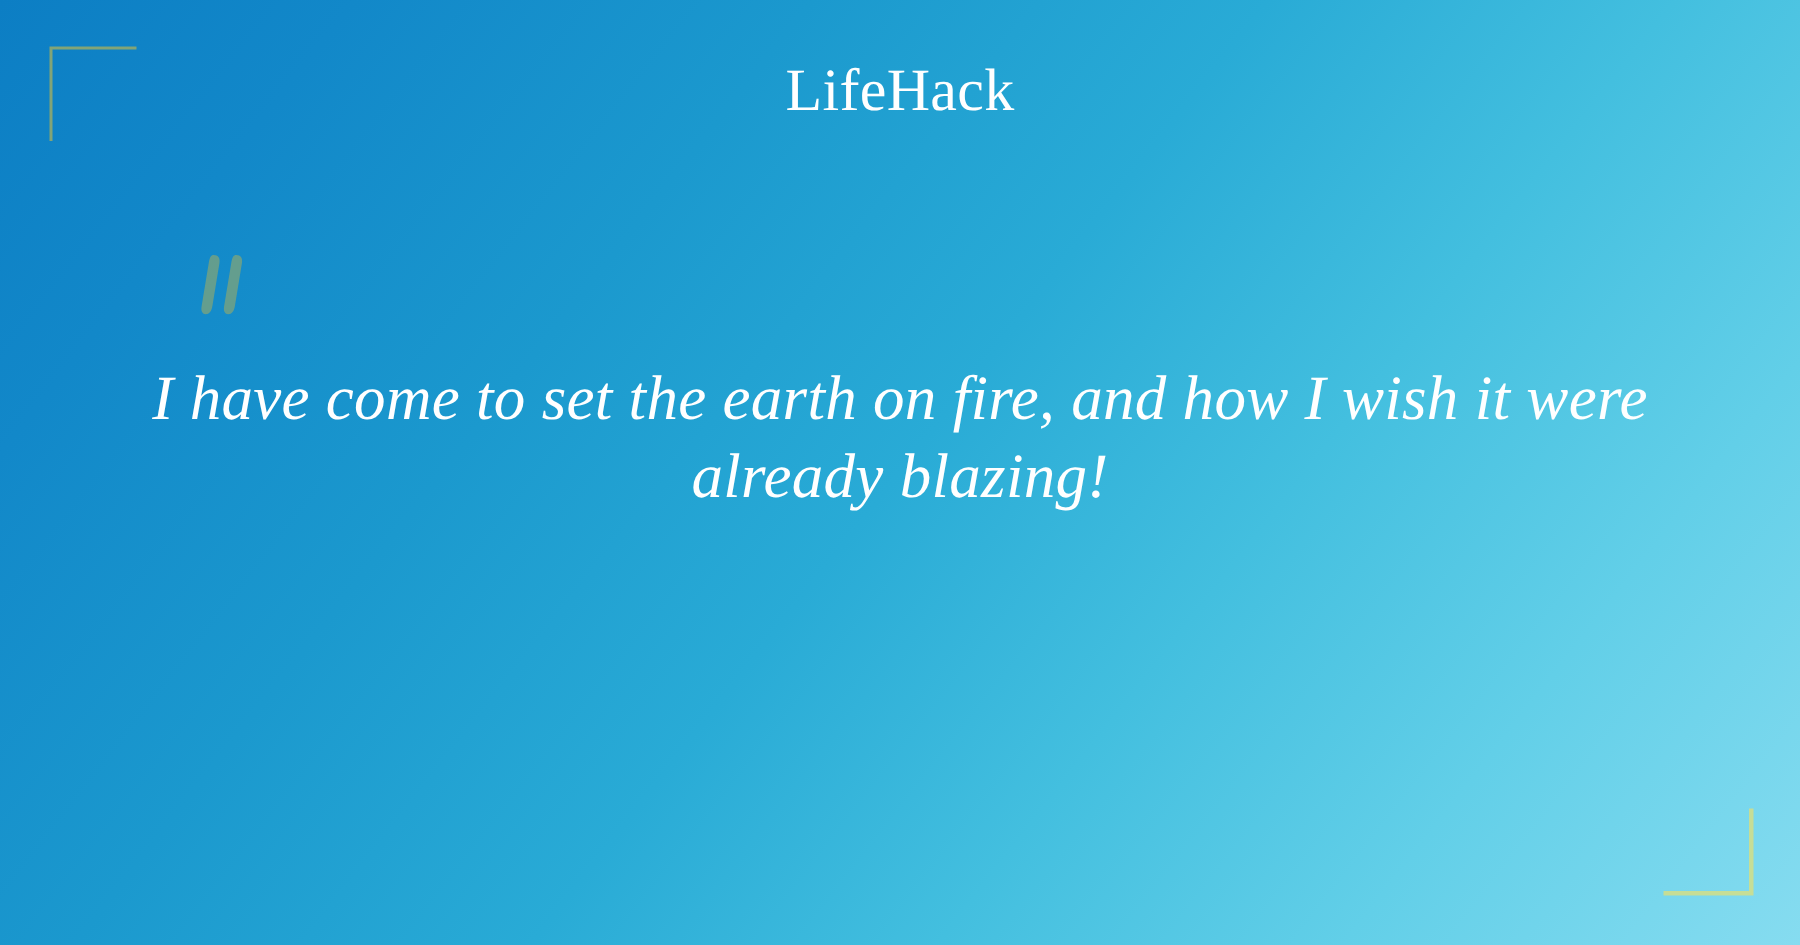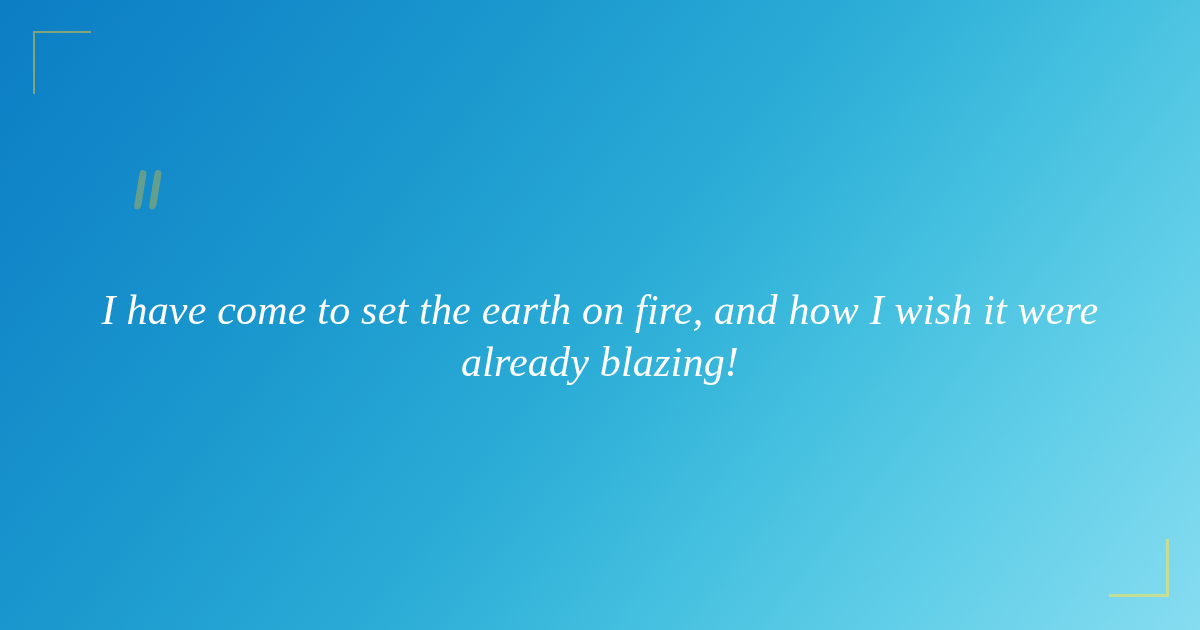--- a/index.html
+++ b/index.html
@@ -93,21 +93,20 @@
     left: 100px;
     width: 1000px;
     text-align: center;
     font-family: "Liberation Serif", "DejaVu Serif", serif;
     font-style: italic;
     font-weight: 400;
     font-size: 42px;
     line-height: 52px;
     color: #ffffff;
     letter-spacing: 0.2px;
-    margin-top: 44px;
   }
 
   
   .attribution {
     position: absolute;
     top: 380px;
     left: 0;
     width: 1200px;
     text-align: center;
   }
@@ -127,20 +126,23 @@
     color: #ffd21e;
   }
 </style>
 </head>
 <body>
 
 <div class="quote-card">
 
   <div class="corner corner-tl"></div>
 
+  <div class="brand">
+    <span class="brand-text">LifeHack</span>
+  </div>
 
   <div class="quote-block">
 
     <div class="quote-mark">
       <svg width="44" height="46" viewBox="0 0 44 46" aria-hidden="true">
         <g fill="#96aa69" fill-opacity="0.62">
           <path d="M12.5 2 C15.5 2, 17 4, 16.2 8 L11.6 36 C11.1 39.5, 9.4 41.5, 7.2 41.5 C5 41.5, 3.8 39.5, 4.4 36.2 L9.2 7.2 C9.8 3.6, 10.6 2, 12.5 2 Z"></path>
           <path d="M27.5 2 C30.5 2, 32 4, 31.2 8 L26.6 36 C26.1 39.5, 24.4 41.5, 22.2 41.5 C20 41.5, 18.8 39.5, 19.4 36.2 L24.2 7.2 C24.8 3.6, 25.6 2, 27.5 2 Z"></path>
         </g>
       </svg>

